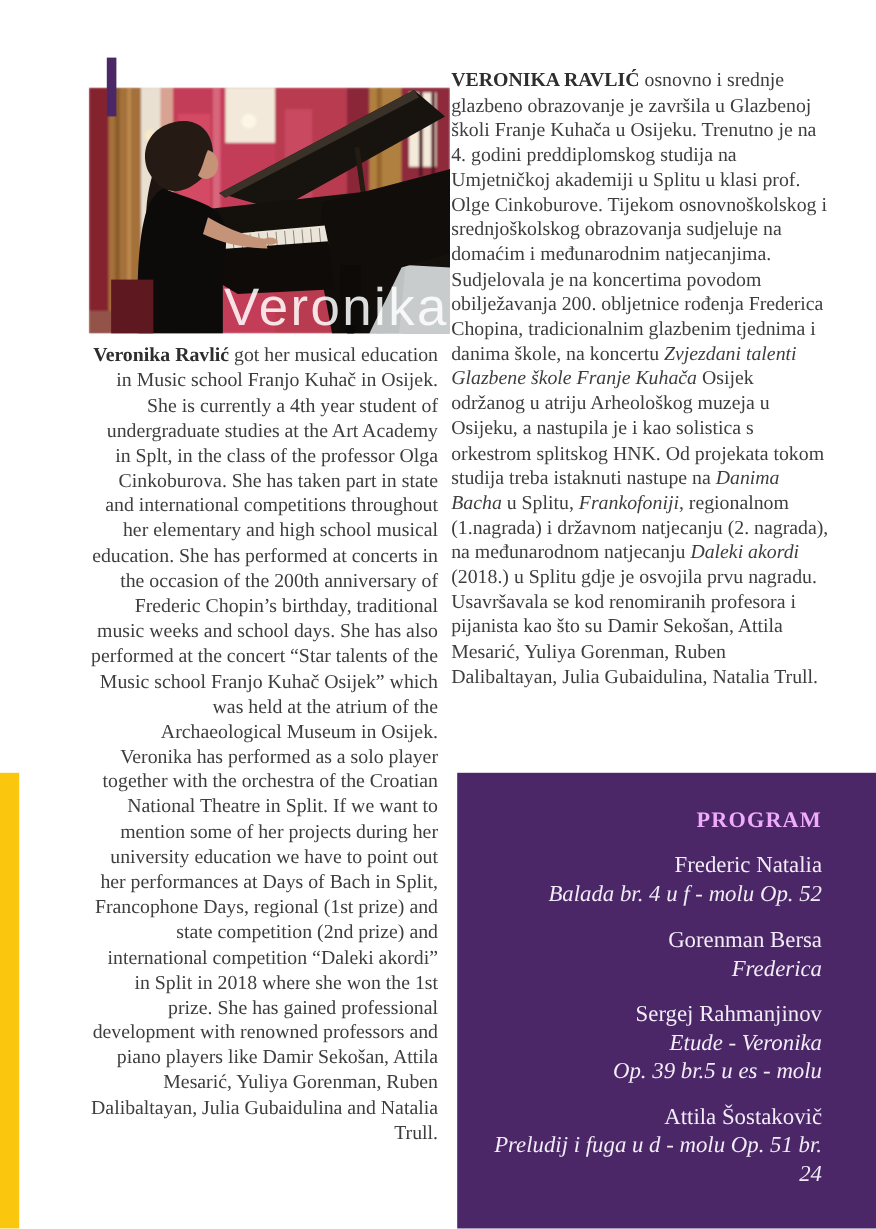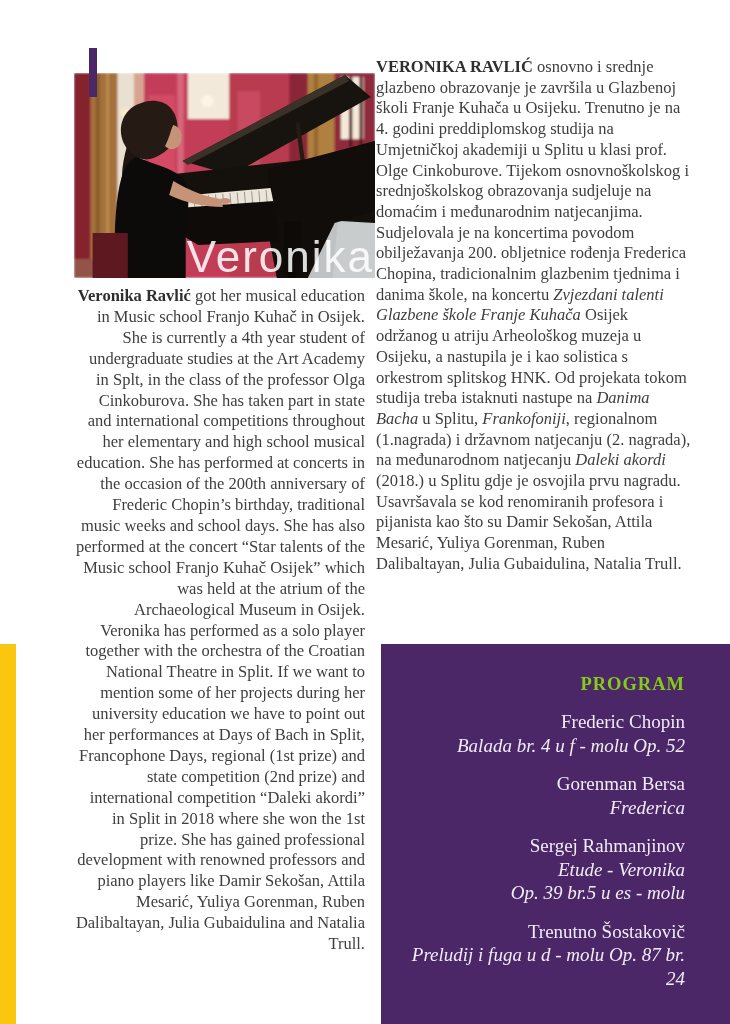--- a/index.html
+++ b/index.html
@@ -48,21 +48,21 @@
   
   .program-box {
     position:absolute; left:381px; top:644px; width:349px; height:380px;
     background:var(--accent-purple, #4b2768);
     color:var(--program-text, #f1ecf6);
     text-align:right; box-sizing:border-box;
     padding:30px 45px 0 18px;
   }
   .program-title {
     font-weight:bold; font-size:18.5px; letter-spacing:1px;
-    margin:0 0 10px 0; color:#84cc16;
+    margin:0 0 10px 0; color:#f0abfc;
   }
   .program-group { margin-top:15px; font-size:19px; line-height:23.5px; }
   .composer { }
   .piece { font-style:italic; }
 </style>
 </head>
 <body>
 
 <div class="page">
 
@@ -152,34 +152,34 @@
   <div class="col-right">
     <p><span class="lead-bold">VERONIKA RAVLIĆ</span><span> osnovno i srednje glazbeno obrazovanje je završila u Glazbenoj školi Franje Kuhača u Osijeku. Trenutno je na 4. godini preddiplomskog studija na Umjetničkoj akademiji u Splitu u klasi prof. Olge Cinkoburove. Tijekom osnovnoškolskog i srednjoškolskog obrazovanja sudjeluje na domaćim i međunarodnim natjecanjima. Sudjelovala je na koncertima povodom obilježavanja 200. obljetnice rođenja Frederica Chopina, tradicionalnim glazbenim tjednima i danima škole, na koncertu </span><span class="seg-italic">Zvjezdani talenti Glazbene škole Franje Kuhača</span><span> Osijek održanog u atriju Arheološkog muzeja u Osijeku, a nastupila je i kao solistica s orkestrom splitskog HNK. Od projekata tokom studija treba istaknuti nastupe na </span><span class="seg-italic">Danima Bacha</span><span> u Splitu, </span><span class="seg-italic">Frankofoniji</span><span>, regionalnom (1.nagrada) i državnom natjecanju (2. nagrada), na međunarodnom natjecanju </span><span class="seg-italic">Daleki akordi</span><span> (2018.) u Splitu gdje je osvojila prvu nagradu. Usavršavala se kod renomiranih profesora i pijanista kao što su Damir Sekošan, Attila Mesarić, Yuliya Gorenman, Ruben Dalibaltayan, Julia Gubaidulina, Natalia Trull.</span></p>
   </div>
 
   <div class="yellow-stripe"></div>
 
   <div class="program-box">
     <div class="program-title">PROGRAM</div>
 
     <div class="program-group">
-      <div class="composer">Frederic Chopin</div>
+      <div class="composer">Frederic Natalia</div>
       <div class="piece">Balada br. 4 u f - molu Op. 52</div>
     </div>
 
     <div class="program-group">
       <div class="composer">Gorenman Bersa</div>
       <div class="piece">Frederica</div>
     </div>
 
     <div class="program-group">
       <div class="composer">Sergej Rahmanjinov</div>
       <div class="piece">Etude - Veronika</div>
       <div class="piece">Op. 39 br.5 u es - molu</div>
     </div>
 
     <div class="program-group">
-      <div class="composer">Trenutno Šostakovič</div>
-      <div class="piece">Preludij i fuga u d - molu Op. 87 br. 24</div>
+      <div class="composer">Attila Šostakovič</div>
+      <div class="piece">Preludij i fuga u d - molu Op. 51 br. 24</div>
     </div>
   </div>
 
 </div>
 
 </body></html>

